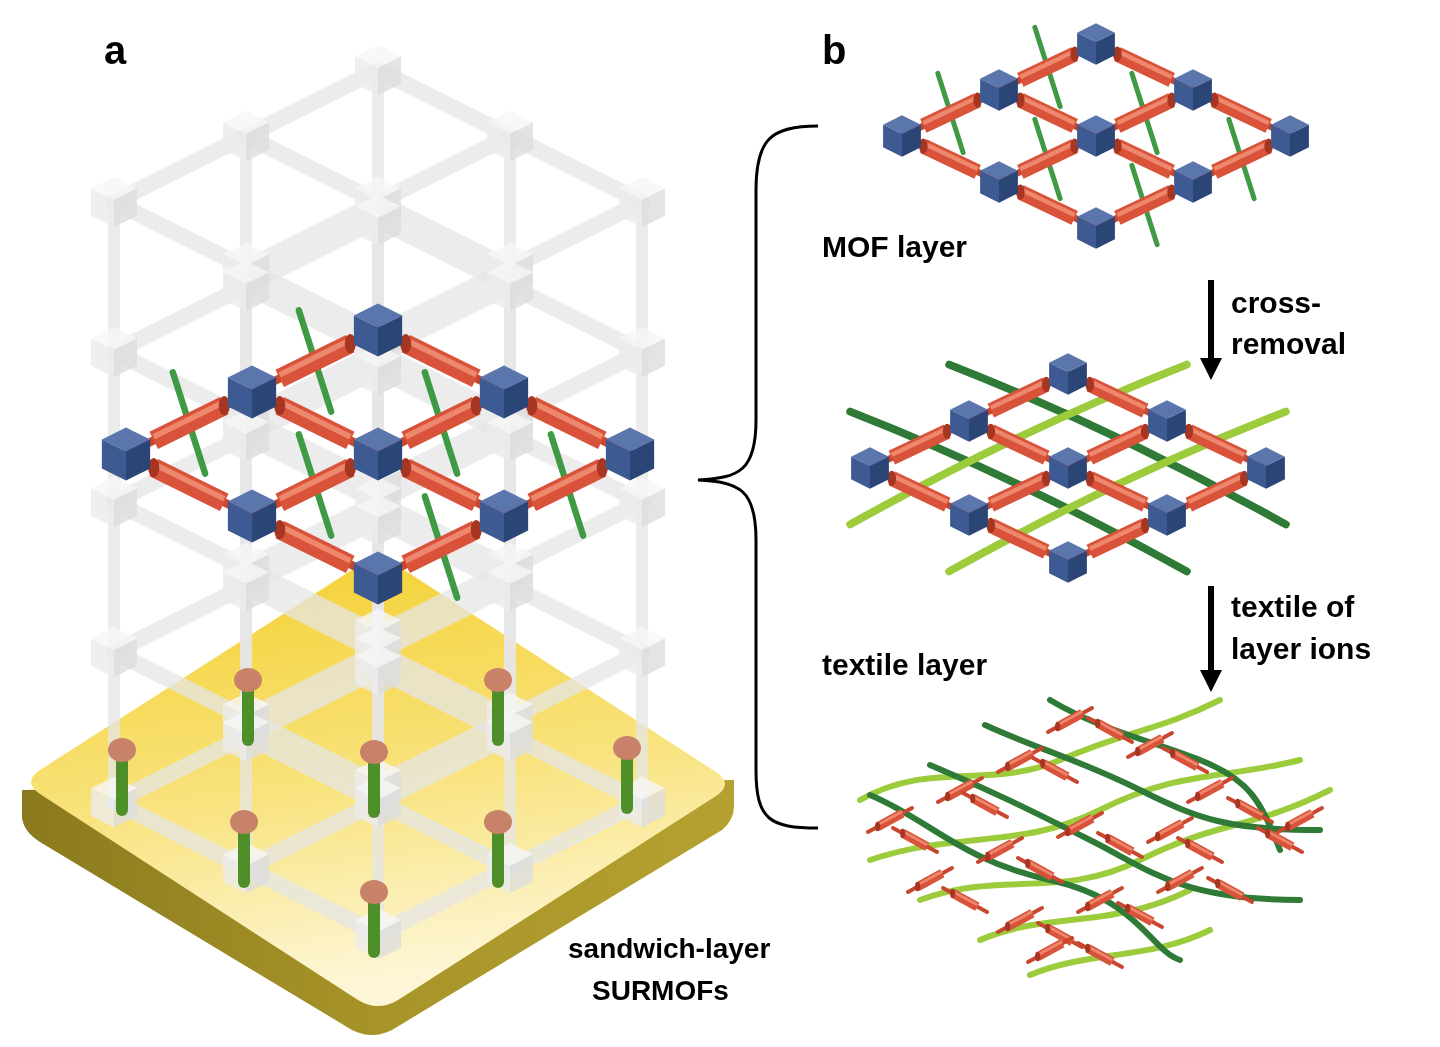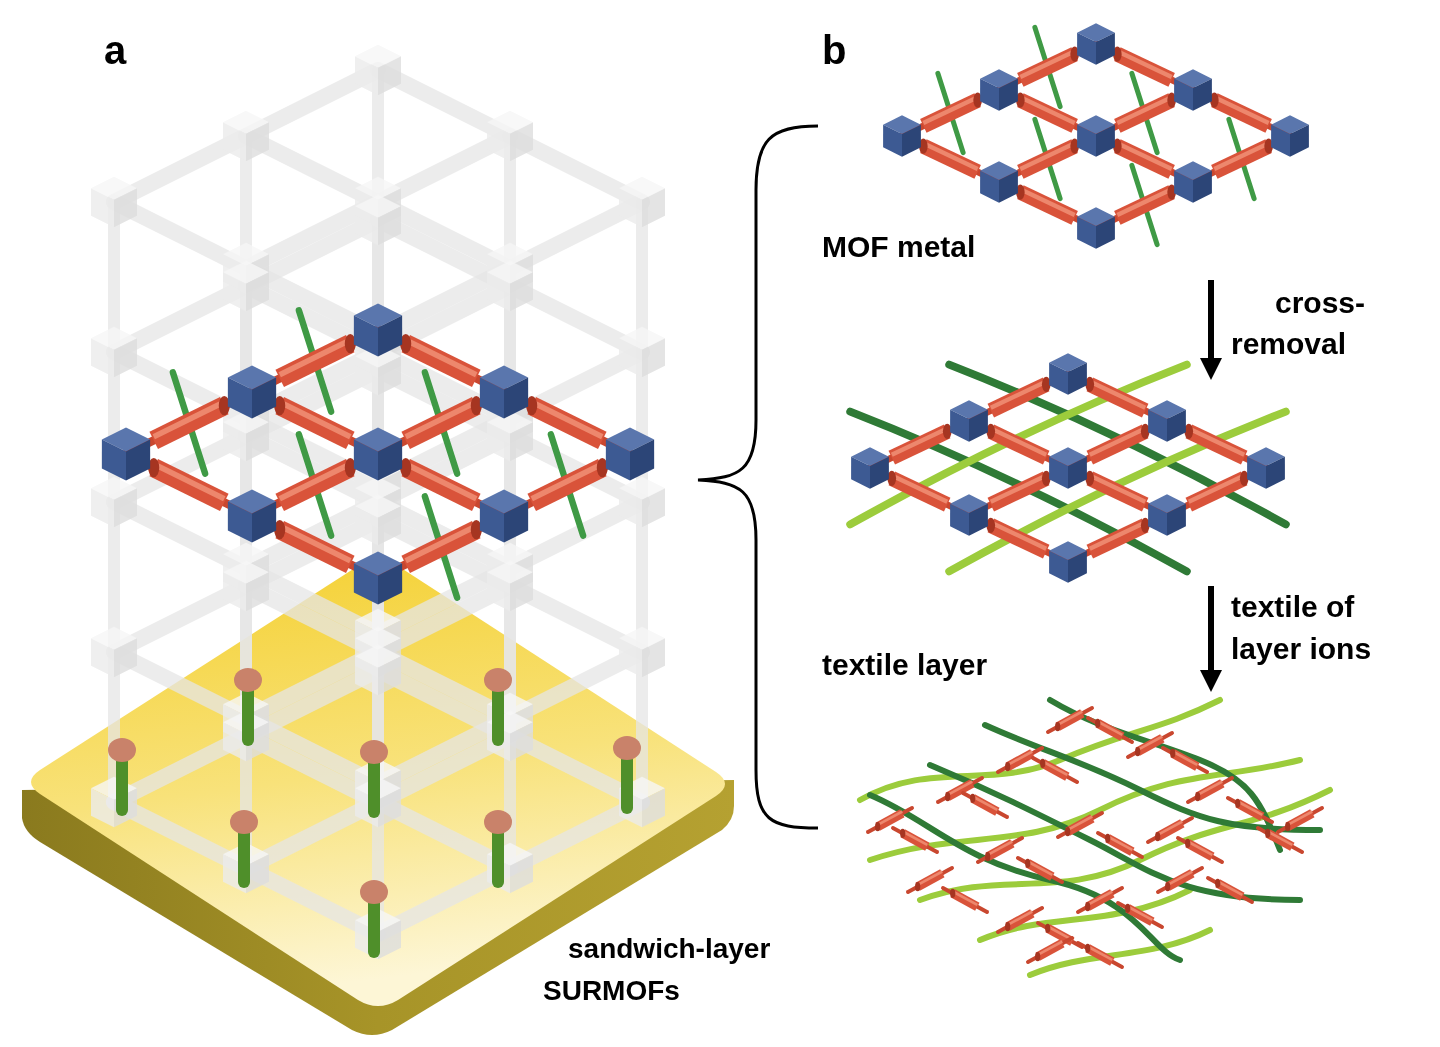--- a/index.html
+++ b/index.html
@@ -964,24 +964,24 @@
         <polygon points="1200,358 1222,358 1211,380" fill="#000"></polygon>
         <line x1="1211" y1="586" x2="1211" y2="674" stroke="#000" stroke-width="6"></line>
         <polygon points="1200,670 1222,670 1211,692" fill="#000"></polygon>
       </g>
   </g>
 </svg>
 
 <div class="label panel-letter" style="left:104px; top:28px;">a</div>
 <div class="label panel-letter" style="left:822px; top:28px;">b</div>
 
-<div class="label caption" style="left:822px; top:226px;">MOF metal</div>
+<div class="label caption" style="left:822px; top:226px;">MOF layer</div>
 
-<div class="label caption" style="left:1231px; top:282px;margin-left:44px;">cross-</div>
+<div class="label caption" style="left:1231px; top:282px;">cross-</div>
 <div class="label caption" style="left:1231px; top:323px;">removal</div>
 
 <div class="label caption" style="left:1231px; top:586px;">textile of</div>
 <div class="label caption" style="left:1231px; top:628px;">layer ions</div>
 
 <div class="label caption" style="left:822px; top:644px;">textile layer</div>
 
 <div class="label caption-left" style="left:568px; top:928px;">sandwich-layer</div>
-<div class="label caption-left" style="left:543px; top:970px;">SURMOFs</div>
+<div class="label caption-left" style="left:592px; top:970px;">SURMOFs</div>
 
 </body></html>

